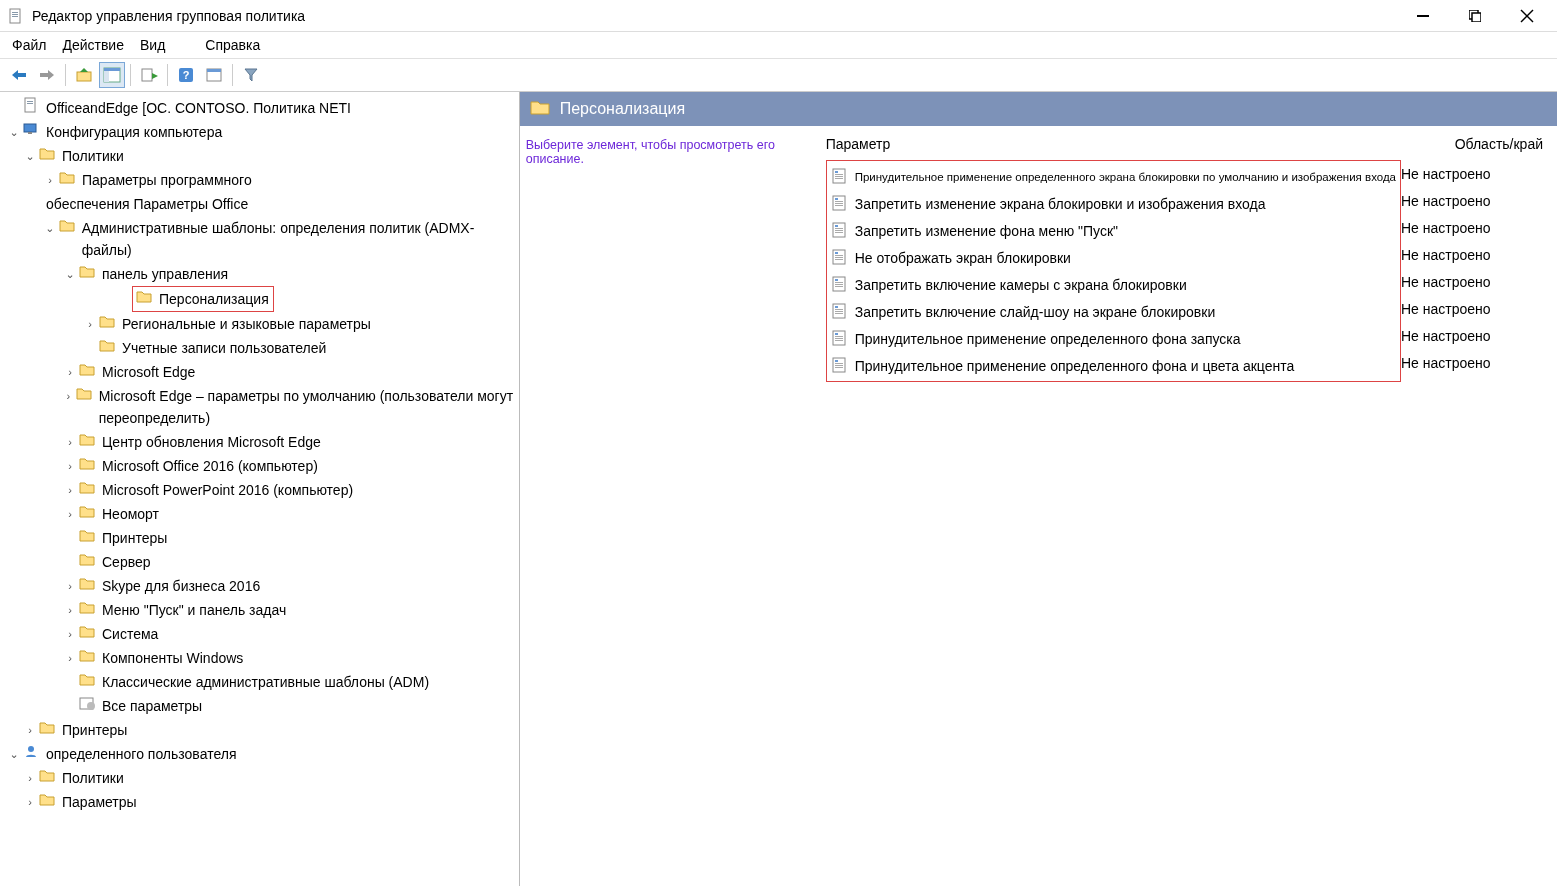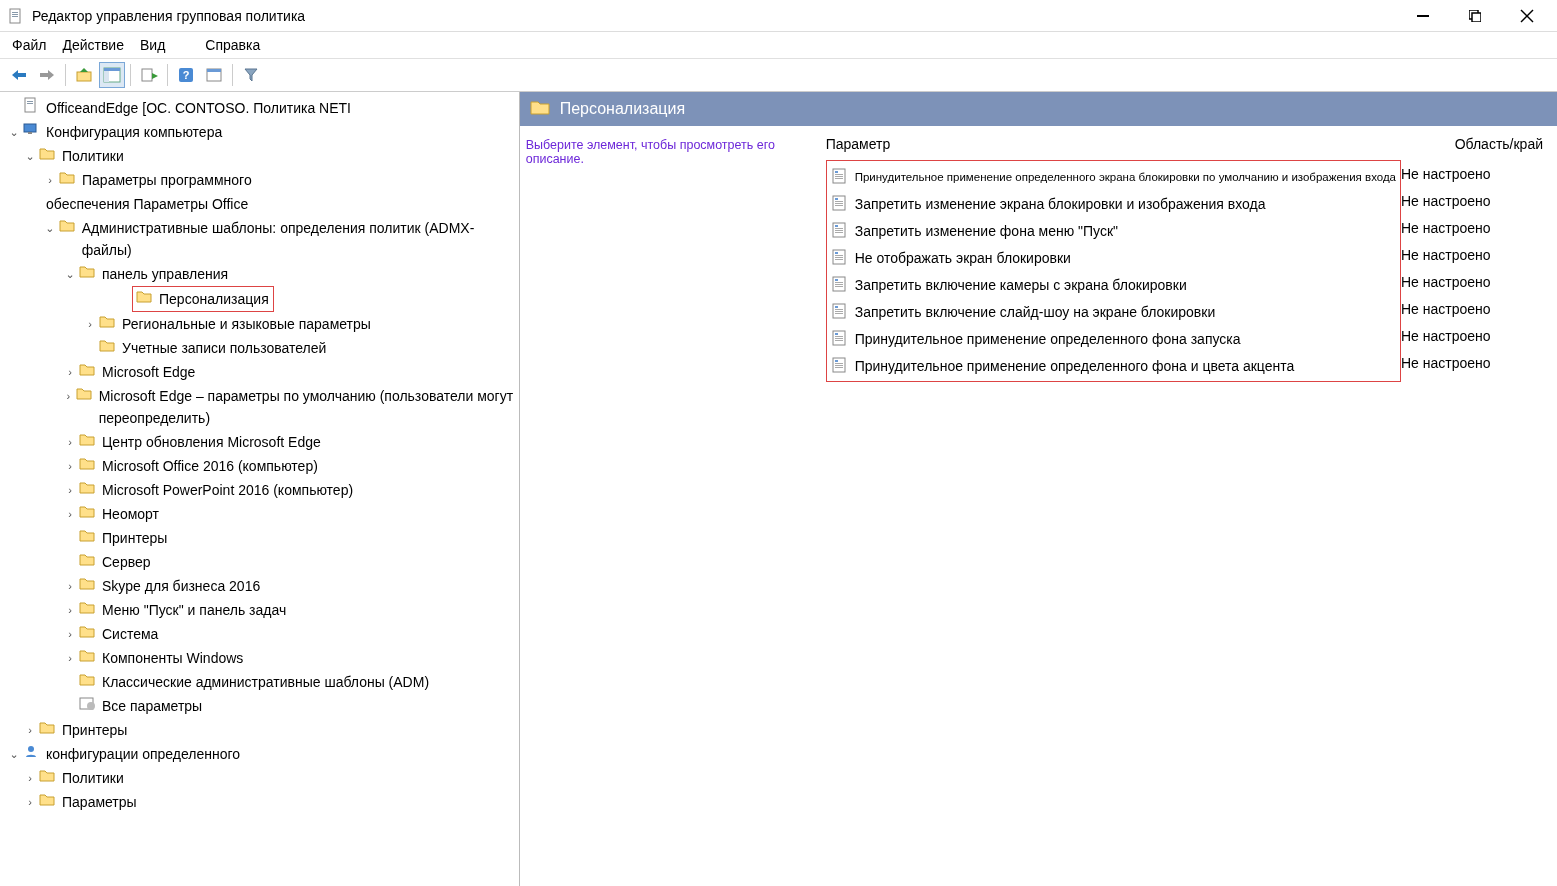--- a/index.html
+++ b/index.html
@@ -383,21 +383,21 @@
         <span class="n-label">Принтеры</span>
       </div>
       <div class="node">
         <span class="expander">⌄</span>
         <span class="n-icon">
             <svg width="16" height="14">
               <circle cx="8" cy="5" r="3" fill="#4a8ad4"></circle>
               <path d="M3 13c0-3 10-3 10 0" fill="#4a8ad4"></path>
             </svg>
           </span>
-        <span class="n-label">конфигурации определенного</span>
+        <span class="n-label">определенного пользователя</span>
       </div>
       <div class="node indent-1">
         <span class="expander">›</span>
         <span class="n-icon">
             <svg width="16" height="14">
               <path d="M1 3h5l2 2h7v8H1z" fill="#ffe08a" stroke="#c8a030"></path>
             </svg>
           </span>
         <span class="n-label">Политики</span>
       </div>

